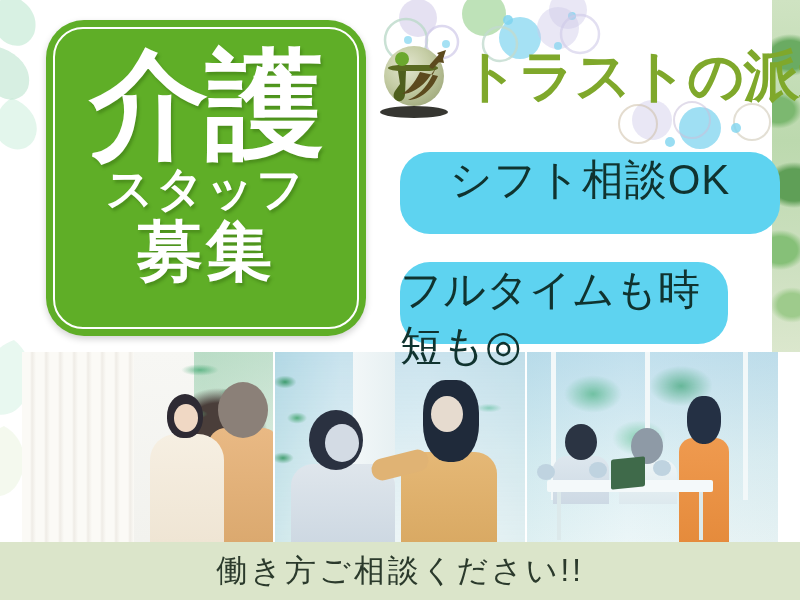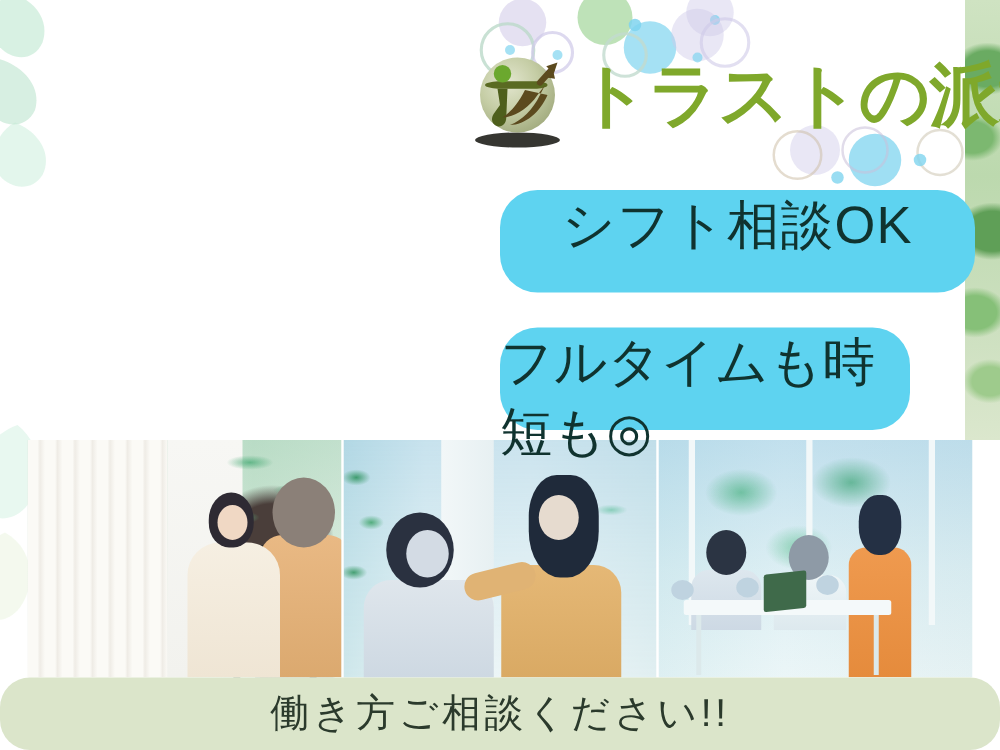--- a/index.html
+++ b/index.html
@@ -390,21 +390,20 @@
   
   .footer {
     position: absolute;
     left: 0; bottom: 0;
     width: 800px; height: 58px;
     background: #dbe5ca;
     display: flex;
     align-items: center;
     justify-content: center;
     z-index: 4;
-    border-radius: 24px;
   }
   .footer-text {
     font-size: 31px;
     color: #2b3a2c;
     letter-spacing: 3px;
     white-space: nowrap;
   }
 </style>
 </head>
 <body>
@@ -445,20 +444,27 @@
   <svg class="bubbles-low" viewBox="0 0 180 62">
     <circle cx="52" cy="22" r="20" fill="#cfc9e8" opacity=".45"></circle>
     <circle cx="38" cy="26" r="19" fill="none" stroke="#cdbfa8" stroke-width="2" opacity=".55"></circle>
     <circle cx="100" cy="30" r="21" fill="#7fd4ef" opacity=".75"></circle>
     <circle cx="92" cy="22" r="18" fill="none" stroke="#c9c0d8" stroke-width="2" opacity=".55"></circle>
     <circle cx="152" cy="24" r="18" fill="none" stroke="#c8bfa9" stroke-width="2" opacity=".5"></circle>
     <circle cx="70" cy="44" r="5" fill="#7fd4ef" opacity=".8"></circle>
     <circle cx="136" cy="30" r="5" fill="#7fd4ef" opacity=".8"></circle>
   </svg>
 
+  <div class="green-card">
+    <div class="green-card-inner">
+      <div class="kaigo">介護</div>
+      <div class="staff">スタッフ</div>
+      <div class="bosyu">募集</div>
+    </div>
+  </div>
 
   <div class="logo-row">
     <div class="logo-mark">
       <svg viewBox="0 0 84 88" width="84" height="88">
         <defs>
           <radialGradient id="sphereGrad" cx="38%" cy="34%" r="70%">
             <stop offset="0%" stop-color="#e3e6cf"></stop>
             <stop offset="55%" stop-color="#c5cda5"></stop>
             <stop offset="100%" stop-color="#a4ad81"></stop>
           </radialGradient>

